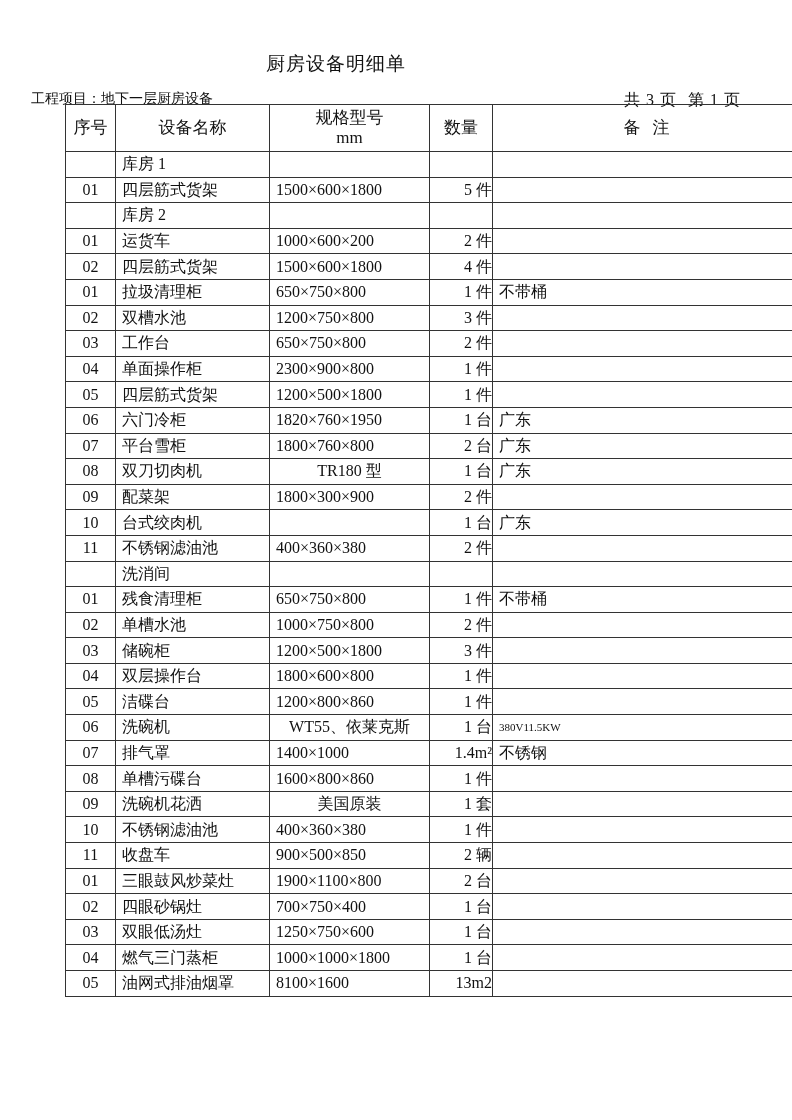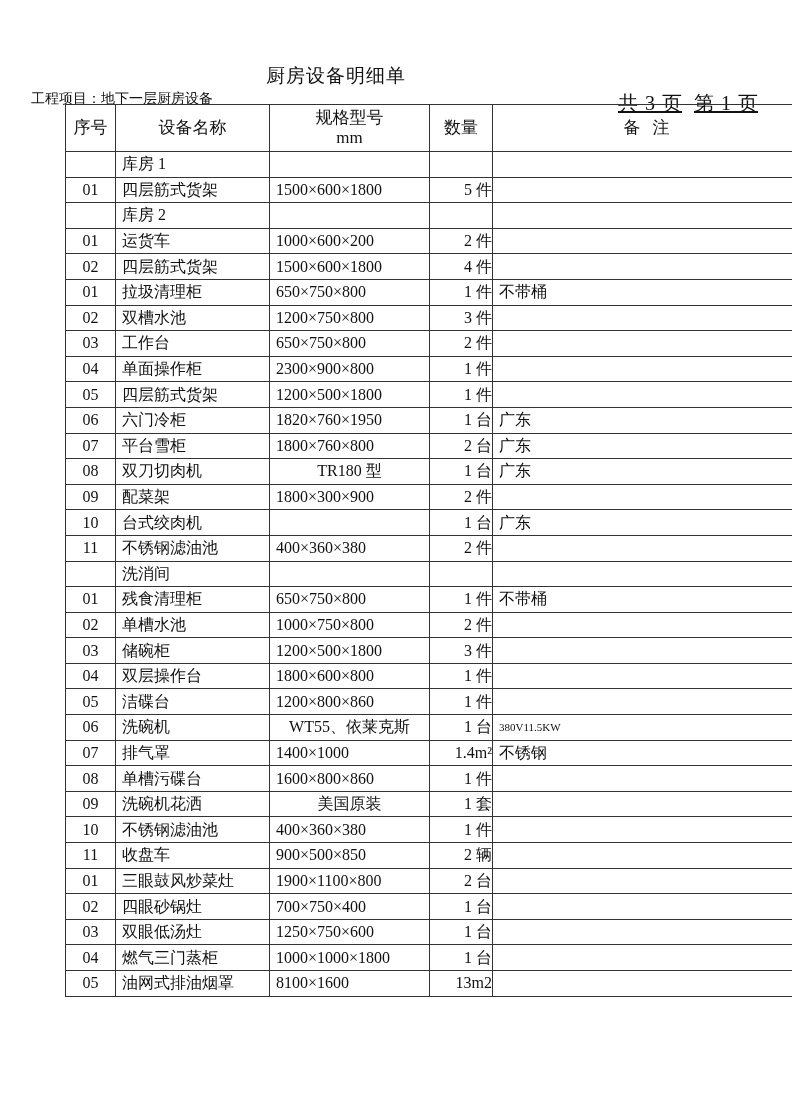--- a/index.html
+++ b/index.html
@@ -1,28 +1,28 @@
 <!DOCTYPE html>
 <html><head>
   <meta charset="utf-8">
   <style>
     html, body { margin: 0; padding: 0; background: #ffffff; }
     body {
       width: 792px; height: 1120px; position: relative; overflow: hidden;
       font-family: "Liberation Serif", "DejaVu Serif", serif; color: #111;
     }
     .title {
-      position: absolute; left: 0; width: 672px; top: 63px;
+      position: absolute; left: 0; width: 672px; top: 51px;
       text-align: center; font-size: 19px; letter-spacing: 1px;
     }
     .project {
       position: absolute; left: 31px; top: 90px; font-size: 14px;
     }
     .pageinfo {
-      position: absolute; right: 34px; top: 90px; font-size: 20px; word-spacing: 2px; text-decoration: underline;
+      position: absolute; right: 52px; top: 90px; font-size: 16px; word-spacing: 2px;
     }
     .pageinfo span + span { margin-left: 12px; }
     table {
       position: absolute; left: 29px; top: 104px;
       border-collapse: collapse; table-layout: fixed;
       width: 735px; font-size: 16px; margin-left: 36px;
     }
     td, th {
       border: 1.3px solid #333; padding: 0; font-weight: normal;
       height: 24.6px; line-height: 24px; white-space: nowrap; overflow: hidden;

